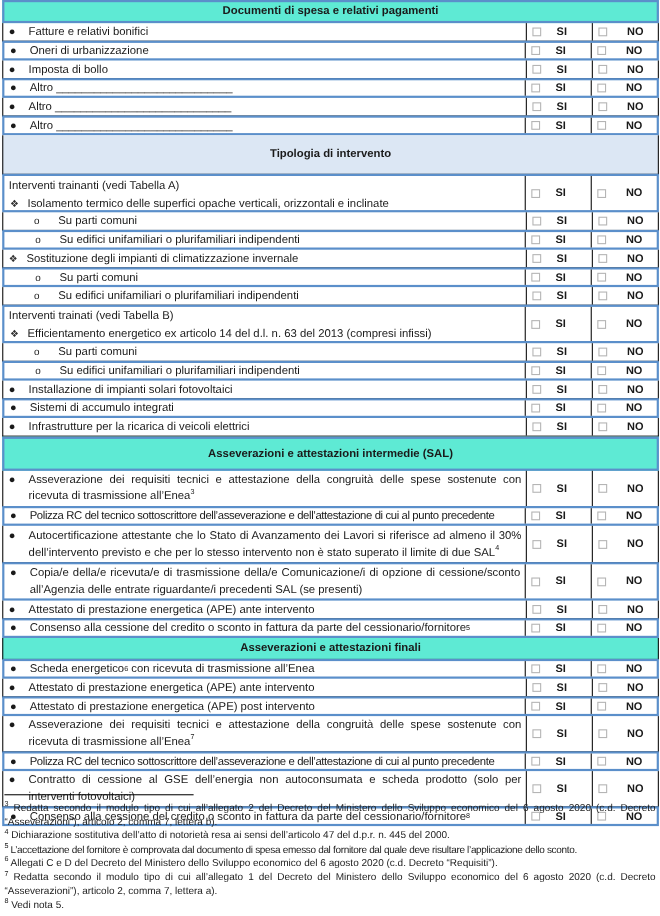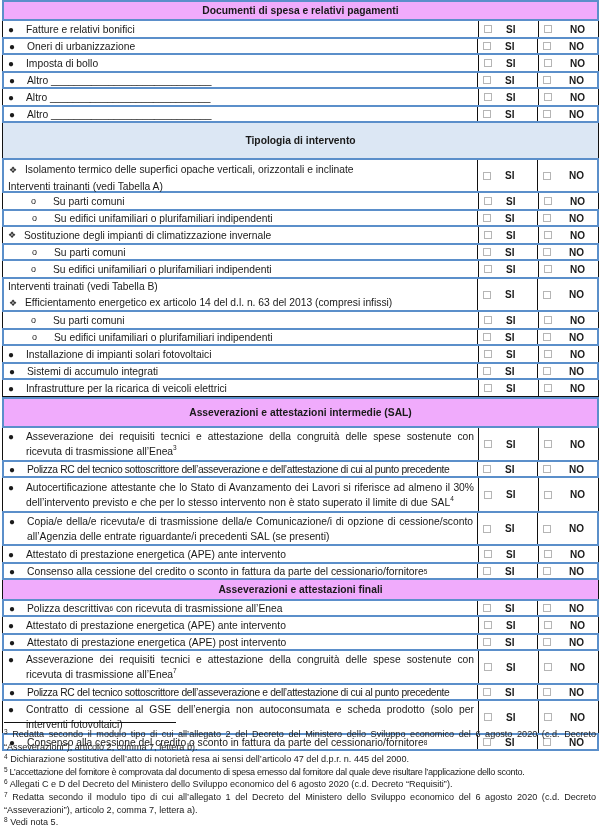--- a/index.html
+++ b/index.html
@@ -12,21 +12,21 @@
   .row {
     position: relative; display: flex; box-sizing: border-box;
     border-left: 1.5px solid #111; border-right: 1.5px solid #111;
     border-bottom: 1px solid #111;
   }
   .row.hl {
     border: 2.5px solid #5b8fca;
     margin-top: -1px;
   }
   .row.hdr {
-    background: #f0abfc; border: 2.5px solid #5b8fca;
+    background: #5eead4; border: 2.5px solid #5b8fca;
     justify-content: center; align-items: center; font-weight: bold;
   }
   .row .txt { flex: 1; box-sizing: border-box; padding: 1px 4px 1px 4px; line-height: 15px; display: flex; align-items: center; }
   .row .txt .inner { display: block; }
   .cell-yn {
     box-sizing: border-box; border-left: 1px solid #111;
     display: flex; align-items: center; padding-left: 5px;
   }
   .cell-si { width: 60px; }
   .cell-no { width: 60px; }
@@ -144,22 +144,22 @@
         </div>
     </div>
 
     <div class="row hdr" style="height:36px; background:#dce7f4; border-color:#111; border-width:0 1.5px 1px 1.5px;">
       <span>Tipologia di intervento</span>
     </div>
 
     <div class="row hl" style="height:35px;">
       <div class="txt" style="align-items:flex-start;">
           <div class="inner">
+        <div style="padding-top:1px;">Interventi trainanti (vedi Tabella A)</div>
         <div style="margin-top:1px;"><span class="dia">❖</span><span>Isolamento termico delle superfici opache verticali, orizzontali e inclinate</span></div>
-        <div style="padding-top:1px;">Interventi trainanti (vedi Tabella A)</div>
       </div>
         </div>
       <div class="cell-yn cell-si">
           <span class="box"></span>
           <span class="yn-lbl">SI</span>
         </div>
       <div class="cell-yn cell-no">
           <span class="box"></span>
           <span class="yn-lbl">NO</span>
         </div>
@@ -417,21 +417,21 @@
         </div>
     </div>
 
     <div class="row hdr" style="height:20px; border-color:#111; border-width:0 1.5px 1px 1.5px;">
       <span>Asseverazioni e attestazioni finali</span>
     </div>
 
     <div class="row hl" style="height:18px;">
       <div class="txt">
           <span class="bul">●</span>
-          <span>Polizza descrittiva</span>
+          <span>Scheda energetico</span>
           <sup>6</sup>
           <span style="white-space:pre;"> con ricevuta di trasmissione all’Enea</span>
         </div>
       <div class="cell-yn cell-si">
           <span class="box"></span>
           <span class="yn-lbl">SI</span>
         </div>
       <div class="cell-yn cell-no">
           <span class="box"></span>
           <span class="yn-lbl">NO</span>

